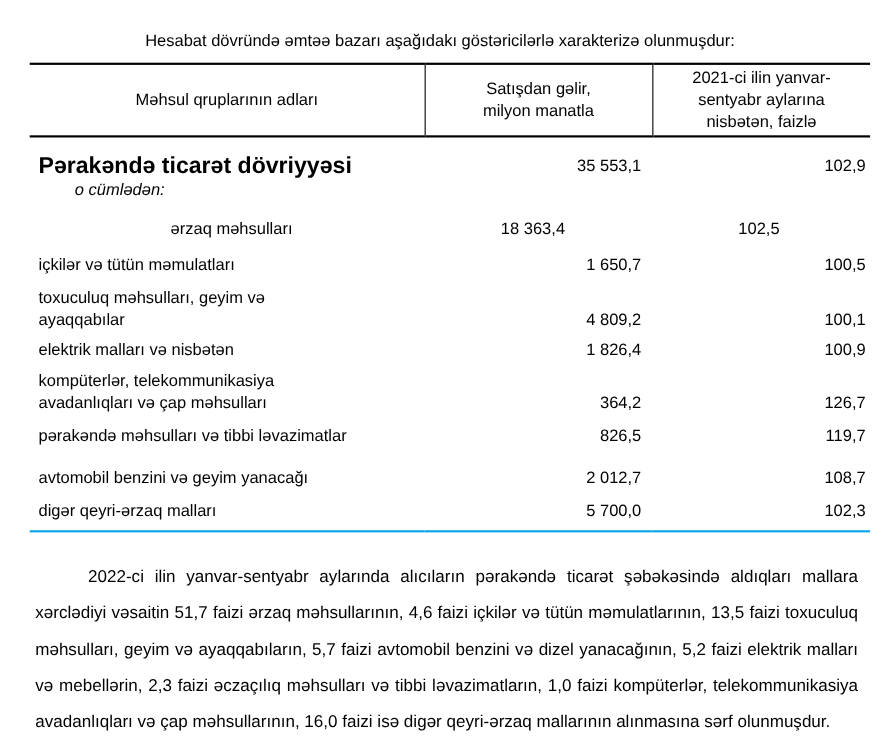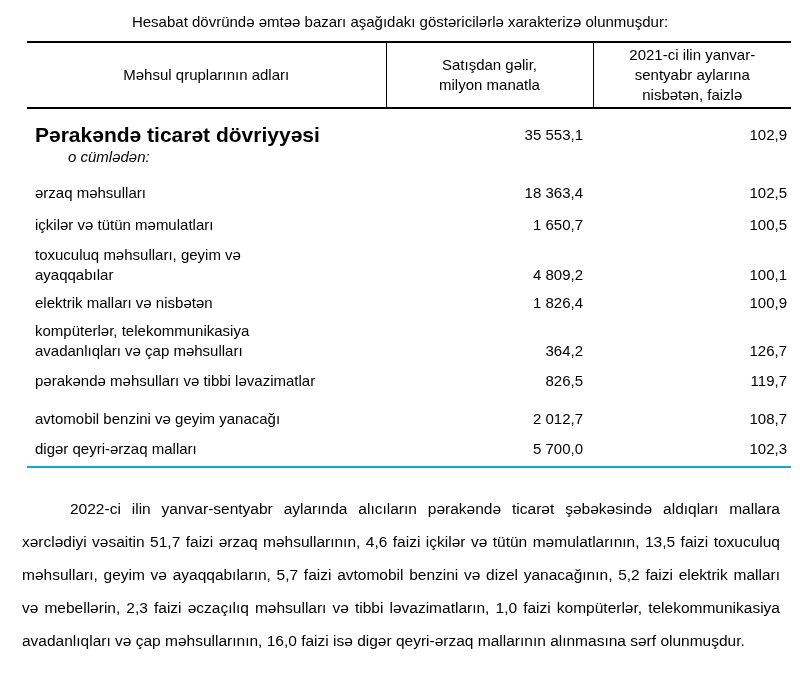--- a/index.html
+++ b/index.html
@@ -3,21 +3,21 @@
 <meta charset="utf-8">
 <style>
   * { box-sizing: border-box; }
   html, body { margin: 0; padding: 0; }
   body {
     width: 800px; height: 682px;
     background: #ffffff; color: #000000;
     font-family: "Liberation Sans", sans-serif;
     overflow: hidden;
   }
-  .page { padding-top: 12px; }
+  .page { padding-top: 28px; }
 
   .doc-title {
     text-align: center;
     font-size: 15px;
     line-height: 19px;
   }
 
   table.stat-table {
     border-collapse: collapse;
     table-layout: fixed;
@@ -50,31 +50,31 @@
     padding: 0;
   }
   td.label { padding-left: 8px; white-space: pre-line; }
   td.val   { text-align: right; padding-right: 10px; }
   td.pct   { text-align: right; padding-right: 4px; }
 
   tr.r1 td { padding-top: 16px; }
   tr.r1 td.label { font-weight: bold; font-size: 21px; }
   tr.r2 td { padding-top: 2px; }
   tr.r2 td.label { font-style: italic; padding-left: 41px; }
-  tr.r3 td { padding-top: 16px; }
+  tr.r3 td { padding-top: 16px; text-align: center; }
   tr.r4 td { padding-top: 12px; margin-left: 48px; }
   tr.r5 td { padding-top: 10px; }
   tr.r6 td { padding-top: 8px; }
   tr.r7 td { padding-top: 8px; }
   tr.r8 td { padding-top: 10px; }
   tr.r9 td { padding-top: 18px; }
   tr.r10 td { padding-top: 10px; padding-bottom: 7px; border-bottom: 2px solid #0ea5e9; }
 
   .body-text {
-    margin: 24px 20px 0 22px;
+    margin: 24px 20px 0 32px;
     font-size: 15.5px;
     line-height: 33px;
     text-align: justify;
     text-indent: 48px;
   }
 </style>
 </head>
 <body>
 
 <div class="page">

